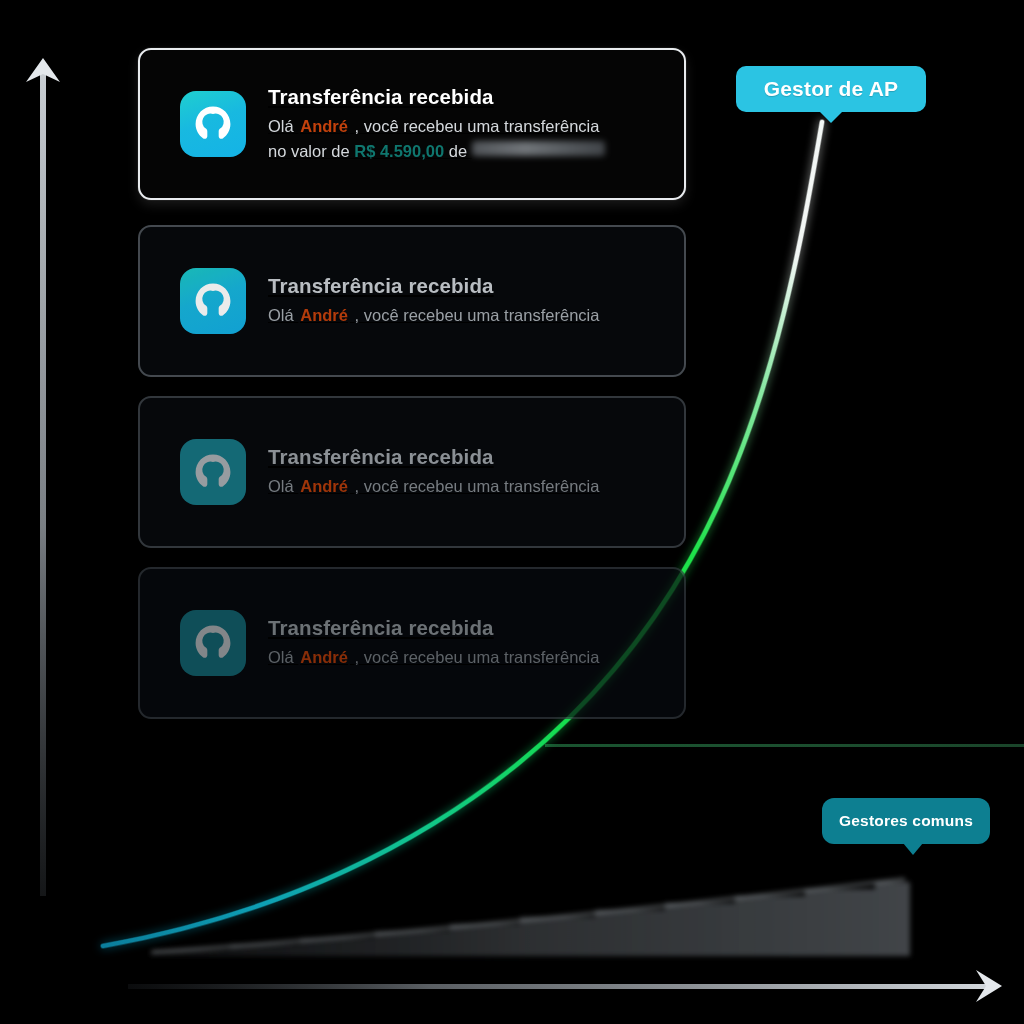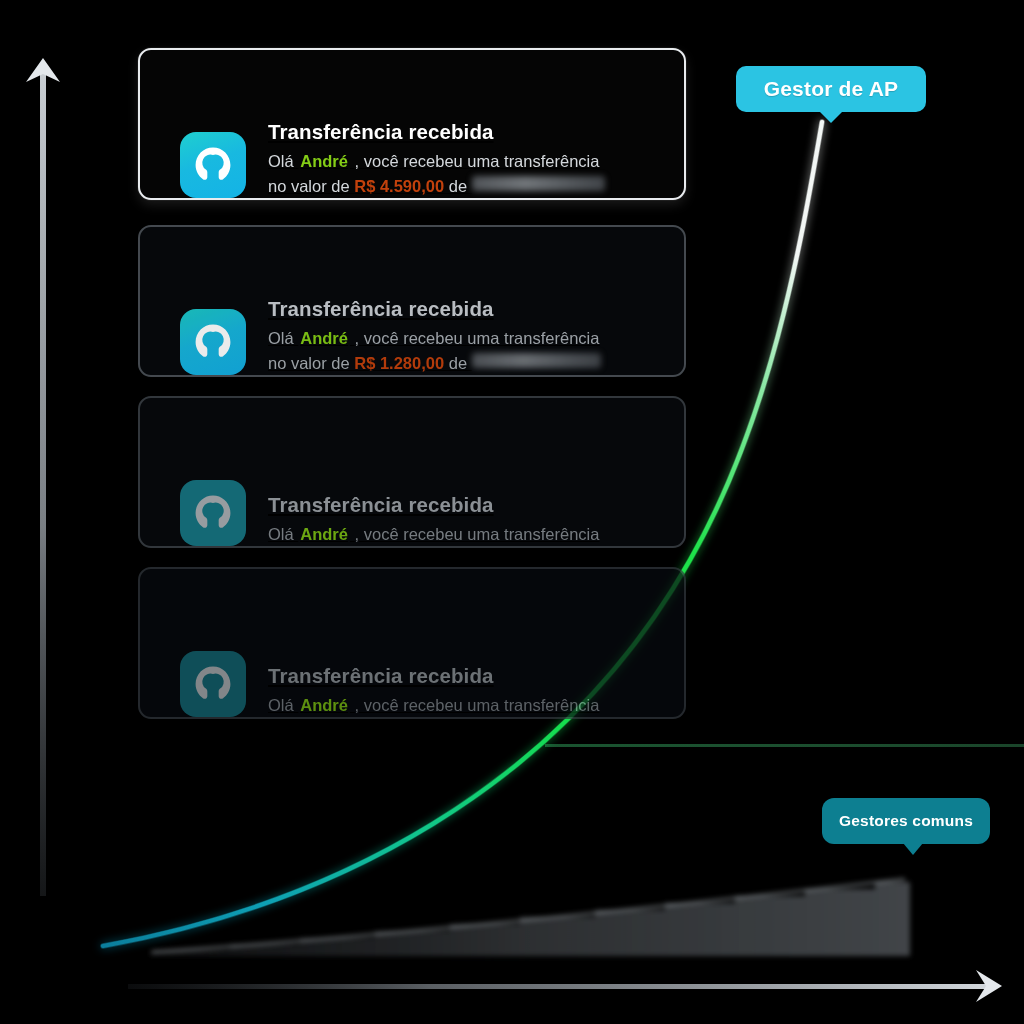--- a/index.html
+++ b/index.html
@@ -43,43 +43,43 @@
   #tip-secondary::after{
     border-left:10px solid transparent; border-right:10px solid transparent;
     border-top:12px solid #0d7f91; bottom:-11px; left:54%;
   }
 
   
   .card{
     position:absolute;
     left:138px; width:548px; height:152px;
     border-radius:13px;
-    display:flex; align-items:flex-end;
+    display:flex; align-items:center;
     padding:0 18px;
     overflow:hidden;
     text-decoration:underline;
   }
   .card .icon{
     width:66px; height:66px; border-radius:16px;
     flex:0 0 auto; margin-right:22px; margin-left:22px;
     position:relative;
     display:flex; align-items:center; justify-content:center;
   }
   .card .icon svg{ width:44px; height:44px; display:block; }
   .card .txt{ flex:1 1 auto; }
   .card .title{
     font-size:20.5px; font-weight:bold; color:#ffffff;
     margin-bottom:5px; letter-spacing:.1px;
   }
   .card .line{
     font-size:16.5px; color:#d4d8dc; line-height:1.48;
     white-space:nowrap;
   }
-  .card .uname{ font-weight:bold; color:#84cc16; padding:0 2px; }
-  .card .amount{ font-weight:bold; color:#c2410c; }
+  .card .uname{ font-weight:bold; color:#c2410c; padding:0 2px; }
+  .card .amount{ font-weight:bold; color:#0f766e; }
   .card .redacted{
     display:inline-block; color:transparent;
     background:linear-gradient(90deg,#6d7278,#9aa0a6 40%,#70767c 75%,#585d63);
     border-radius:3px;
     filter:blur(3.2px); opacity:.72;
     vertical-align:-2px; height:15px;
   }
 
   
   #card-1{
@@ -232,26 +232,20 @@
           <path fill="#ffffff" d="M24 5C13.5 5 5 13.5 5 24c0 6.5 3.3 12.3 8.3 15.7 1.9 1.3 4.5-.1 4.5-2.4V32c0-1.2-.6-2.3-1.6-3A9 9 0 0 1 24 13a9 9 0 0 1 7.8 16c-1 .7-1.6 1.8-1.6 3v5.3c0 2.3 2.6 3.7 4.5 2.4C39.7 36.3 43 30.5 43 24 43 13.5 34.5 5 24 5z"></path>
         </svg>
     </div>
     <div class="txt">
       <div class="title">Transferência recebida</div>
       <div class="line">
         <span>Olá</span>
         <span class="uname">André</span>
         <span>, você recebeu uma transferência</span>
       </div>
-      <div class="line">
-        <span>no valor de</span>
-        <span class="amount">R$ 1.280,00</span>
-        <span>de</span>
-        <span class="redacted">Endriksen Nelson</span>
-      </div>
     </div>
   </div>
 
   <div class="card" id="card-3">
     <div class="icon dim">
       <svg viewBox="0 0 48 48">
           <path fill="#ffffff" d="M24 5C13.5 5 5 13.5 5 24c0 6.5 3.3 12.3 8.3 15.7 1.9 1.3 4.5-.1 4.5-2.4V32c0-1.2-.6-2.3-1.6-3A9 9 0 0 1 24 13a9 9 0 0 1 7.8 16c-1 .7-1.6 1.8-1.6 3v5.3c0 2.3 2.6 3.7 4.5 2.4C39.7 36.3 43 30.5 43 24 43 13.5 34.5 5 24 5z"></path>
         </svg>
     </div>
     <div class="txt">

